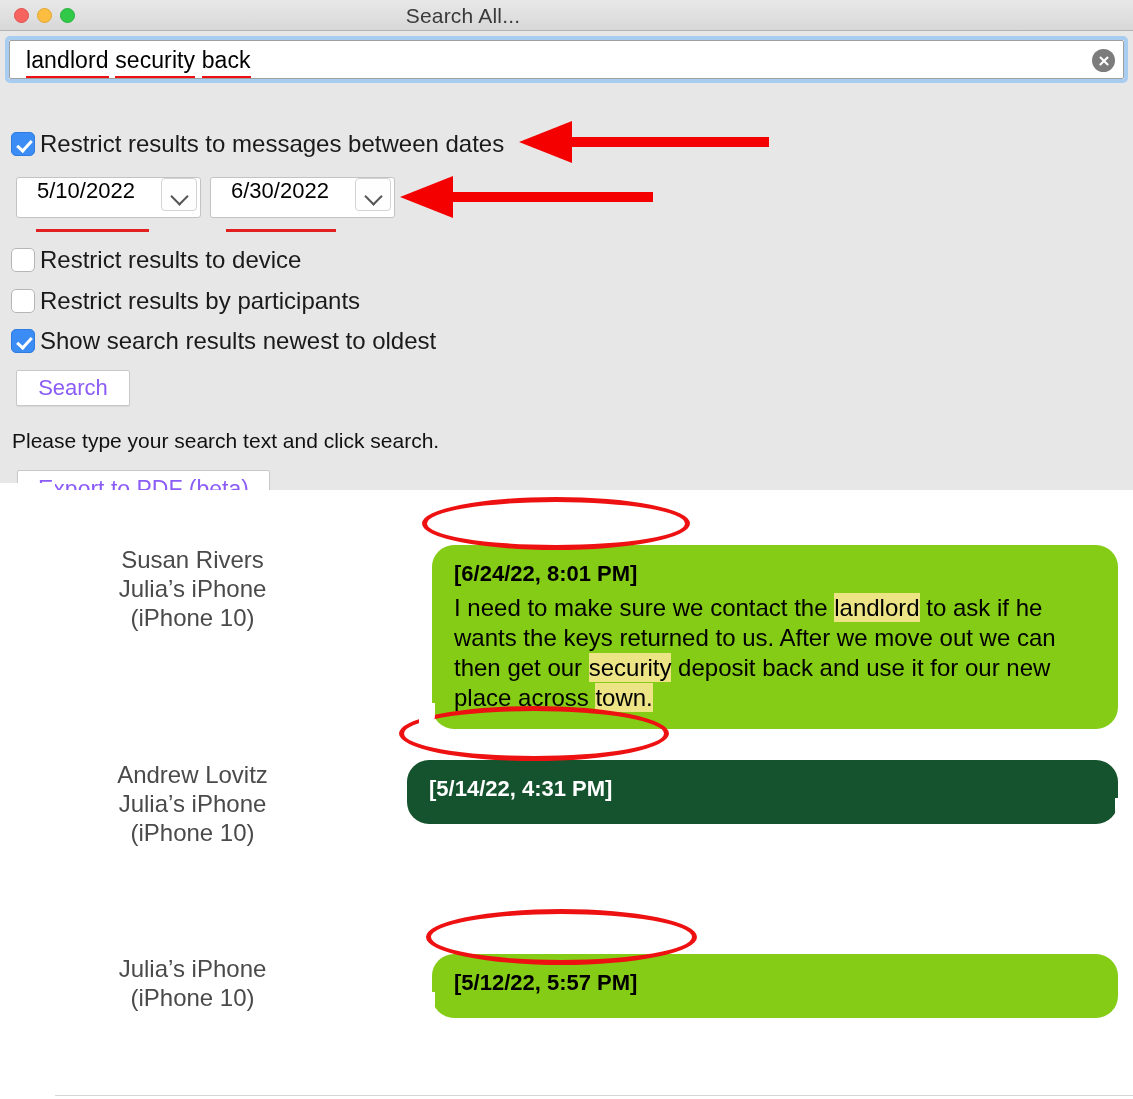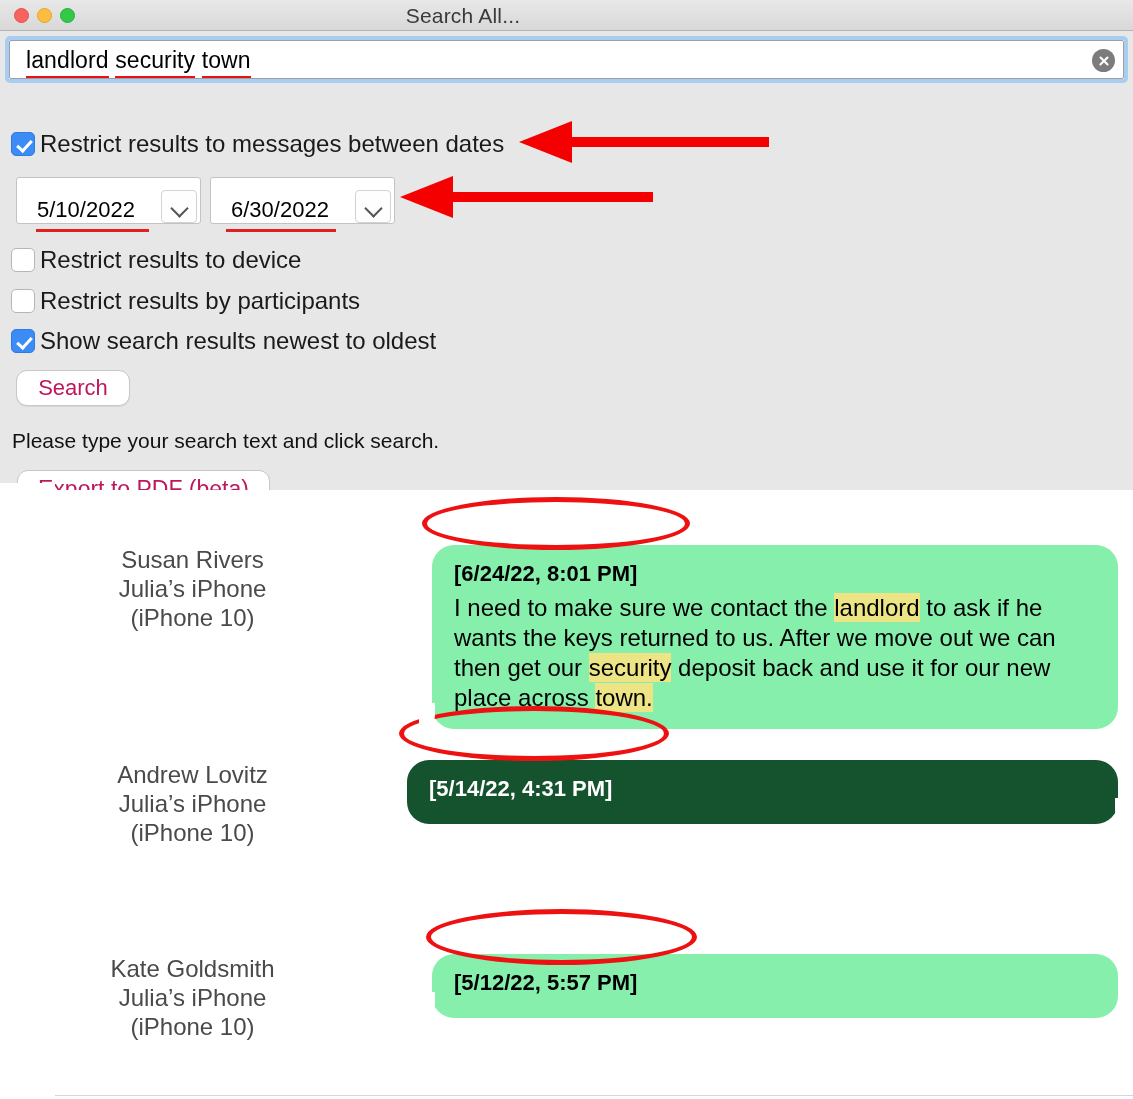--- a/index.html
+++ b/index.html
@@ -116,25 +116,25 @@
     width: 6px; height: 12px;
     border: solid #ffffff;
     border-width: 0 3px 3px 0;
     transform: rotate(42deg);
   }
   .cblabel { font-size: 24px; color: #1a1a1a; white-space: nowrap; }
 
   
   .datepicker {
     position: absolute; top: 146px;
-    width: 185px; height: 47px;
+    width: 185px; height: 41px;
     background: #fff;
     border: 1px solid #c3c3c3;
     border-radius: 3px;
-    display: flex; align-items: flex-end;
+    display: flex; align-items: flex-start;
   }
   .datepicker .dval {
     flex: 1 1 auto;
     padding-left: 20px;
     font-size: 22px; color: #000;
   }
   .dp-arrow {
     width: 36px; height: 33px; margin-right: 3px;
     background: #fefefe;
     border: 1px solid #d3d3d3;
@@ -152,23 +152,23 @@
   }
   .underline-ann {
     position: absolute; height: 3px; background: #e32020;
   }
 
   
   .btn {
     position: absolute;
     background: #ffffff;
     border: 1px solid #c8c8c8;
-    border-radius: 11px;
+    border-radius: 2px;
     font-family: "Liberation Sans", sans-serif;
-    color: #be185d;
+    color: #8b5cf6;
     cursor: pointer;
     box-shadow: 0 1px 1px rgba(0,0,0,.07);
   }
   #search-button {
     left: 16px; top: 339px;
     width: 114px; height: 36px;
     font-size: 22px;
   }
   #export-button {
     left: 17px; top: 439px;
@@ -212,21 +212,21 @@
   }
   .bubble {
     position: absolute;
     border-radius: 22px;
     padding: 14px 20px 16px 22px;
     font-size: 24px;
     line-height: 30px;
   }
   .bubble.incoming {
     left: 432px;
-    background: #86efac;
+    background: #84cc16;
     color: #000;
   }
   .bubble.outgoing {
     left: 407px;
     background: #14532d;
     color: #fff;
   }
   .bubble .stamp {
     font-weight: bold;
     font-size: 22px;
@@ -296,21 +296,21 @@
       <span class="light min"></span>
       <span class="light max"></span>
     </div>
     <div class="win-title">Search All...</div>
   </div>
 
   <div class="panel">
 
     <div class="searchfield">
       <div class="inner"></div>
-      <div class="search-text"><span class="sp">landlord</span> <span class="sp">security</span> <span class="sp">town</span></div>
+      <div class="search-text"><span class="sp">landlord</span> <span class="sp">security</span> <span class="sp">back</span></div>
       <div class="clear-btn"></div>
     </div>
 
     <div class="cbrow" style="top:99px">
       <span class="cb on"></span>
       <span class="cblabel">Restrict results to messages between dates</span>
     </div>
 
     <div class="datepicker" style="left:16px">
       <span class="dval">5/10/2022</span>
@@ -375,21 +375,20 @@
         <div>Julia’s iPhone</div>
         <div>(iPhone 10)</div>
       </div>
       <div class="bubble outgoing" style="width:711px">
         <span class="stamp">[5/14/22, 4:31 PM]</span>
       </div>
     </div>
 
     <div class="msgrow" style="top:464px">
       <div class="sender">
-        <div>Kate Goldsmith</div>
         <div>Julia’s iPhone</div>
         <div>(iPhone 10)</div>
       </div>
       <div class="bubble incoming" style="width:686px">
         <span class="stamp">[5/12/22, 5:57 PM]</span>
       </div>
     </div>
 
   </div>
 

